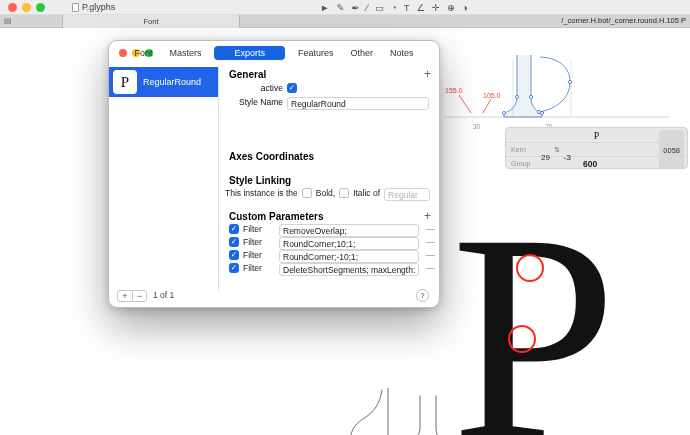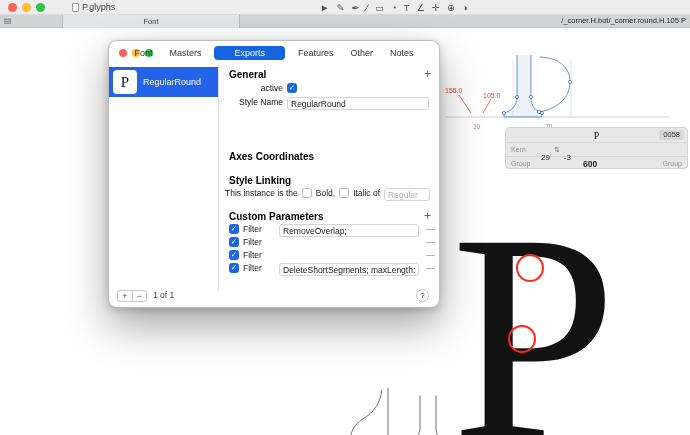--- a/index.html
+++ b/index.html
@@ -40,21 +40,21 @@
   .red-circle { position:absolute; width:28px; height:28px; border:2.3px solid #ff2a1a; border-radius:50%; }
   .circle1 { left:516px; top:226px; }
   .circle2 { left:508px; top:297px; }
   .contours { position:absolute; left:342px; top:360px; }
   .contours path { fill:none; stroke:#6e6e6e; stroke-width:1; stroke-linecap:round; }
   
   .info-panel { position:absolute; left:505px; top:99px; width:183px; height:42px;
     background:#e7e7e7; border:1px solid #d2d2d2; border-radius:4px; overflow:hidden; font-size:8px; }
   .ip-row1 { position:relative; height:15px; border-bottom:1px solid #d6d6d6; display:flex; align-items:center; justify-content:center; }
   .ip-glyph { font-family:"Liberation Serif","DejaVu Serif",serif; font-size:10px; color:#111; }
-  .ip-unicode { position:absolute; right:3px; top:2px; background:#d8d8d8; border-radius:2px; padding:0 4px; font-size:7.5px; color:#333; line-height:10px; }
+  .ip-unicode { position:absolute; right:3px; top:2px; background:#d8d8d8; border-radius:2px; padding:16px 4px; font-size:7.5px; color:#333; line-height:10px; }
   .ip-row2 { height:14px; border-bottom:1px solid #d6d6d6; display:flex; align-items:center; padding:0 5px; }
   .ip-row3 { height:13px; display:flex; align-items:center; padding:0 5px; }
   .ip-label { width:30px; font-size:7px; color:#909090; }
   .ip-val { font-size:8px; color:#1d1d1d;margin-top:16px; }
   .ip-row2 .ip-val:first-of-type { margin-left:38px; }
   .ip-lock { font-size:7px; color:#777; margin:0 4px; }
   .ip-group { margin-left:42px; font-size:8.5px; font-weight:bold; color:#1d1d1d; }
   .ip-right { margin-left:auto; width:auto; text-align:right; }
   
   .dialog { position:absolute; left:108px; top:40px; width:332px; height:268px; background:#fff;
@@ -252,27 +252,29 @@
           </span>
         <span class="pname">Filter</span>
         <input class="tfield" style="width: 140px;" value="RemoveOverlap;">
         <span class="minus-btn">—</span>
       </div>
       <div class="frow" style="top:172px">
         <span class="cb on" style="margin-left:10px">
             <span>✓</span>
           </span>
         <span class="pname">Filter</span>
+        <input class="tfield" style="width: 140px;" value="RoundCorner;10;1;">
         <span class="minus-btn">—</span>
       </div>
       <div class="frow" style="top:185px">
         <span class="cb on" style="margin-left:10px">
             <span>✓</span>
           </span>
         <span class="pname">Filter</span>
+        <input class="tfield" style="width: 140px;" value="RoundCorner;-10;1;">
         <span class="minus-btn">—</span>
       </div>
       <div class="frow" style="top:198px">
         <span class="cb on" style="margin-left:10px">
             <span>✓</span>
           </span>
         <span class="pname">Filter</span>
         <input class="tfield" style="width: 140px;" value="DeleteShortSegments; maxLength: 4; passes: 3;">
         <span class="minus-btn">—</span>
       </div>

